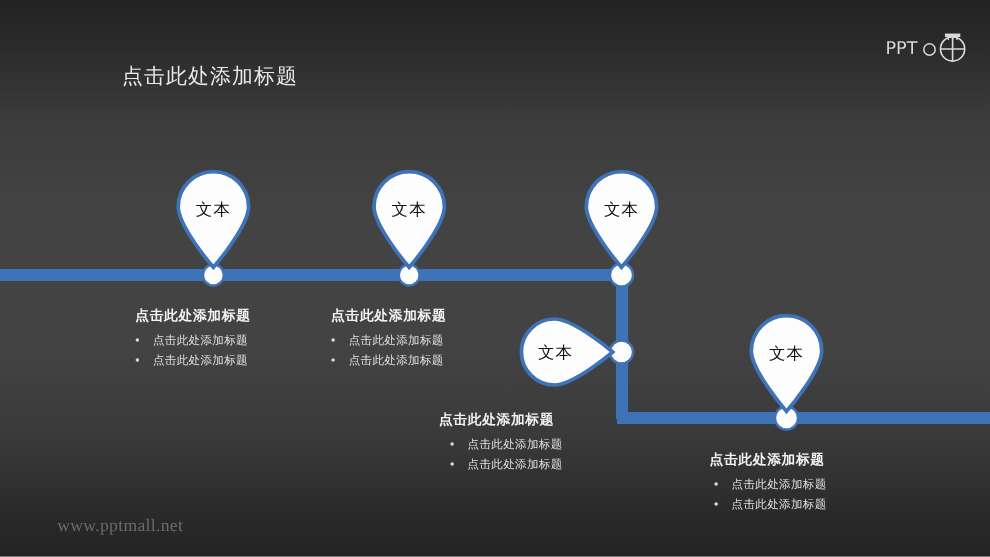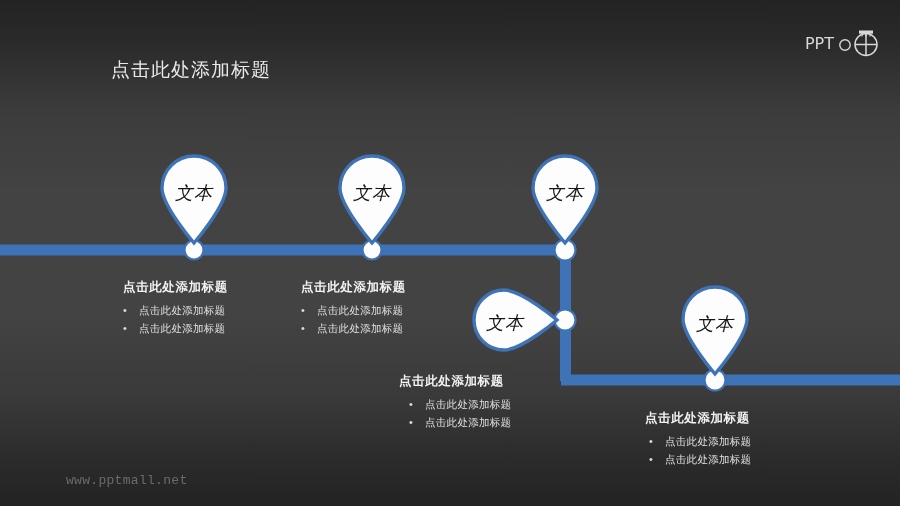--- a/index.html
+++ b/index.html
@@ -72,26 +72,25 @@
     left: 0;
     top: 0;
   }
 
   
   .pin {
     position: absolute;
   }
   .pin-label {
     position: absolute;
-    font-size: 18px;
+    font-size: 15px;
     color: #141414;
     letter-spacing: 1px;
     white-space: nowrap;
     font-weight: normal;
-    font-style: italic;
   }
 
   
   .block {
     position: absolute;
   }
   .block-title {
     font-size: 12.5px;
     font-weight: bold;
     color: #f2f2f2;
@@ -116,26 +115,26 @@
     font-size: 10.5px;
     color: #e0e0e0;
     line-height: 15px;
     letter-spacing: 0.3px;
     white-space: nowrap;
   }
 
   
   .watermark {
     position: absolute;
-    left: 66px;
+    left: 52px;
     bottom: 18px;
-    font-size: 13px;
+    font-size: 16px;
     color: #6b6b6b;
     letter-spacing: 0.3px;
-    font-family: Liberation Mono, monospace;
+    font-family: Liberation Serif, serif;
   }
 </style>
 </head>
 <body>
 
 <div class="slide">
 
   <div class="brand">
     <span class="brand-text">PPT</span>
     <svg width="46" height="30" viewBox="0 0 46 30">

